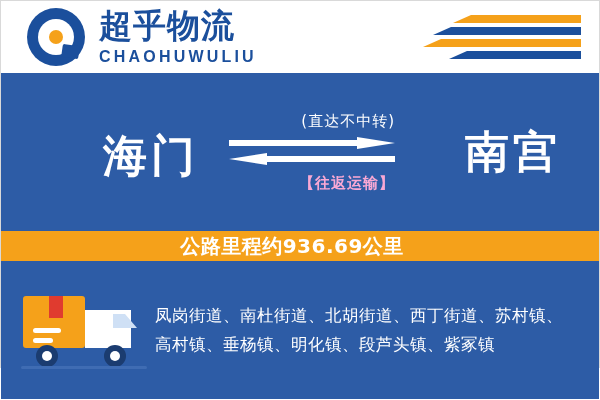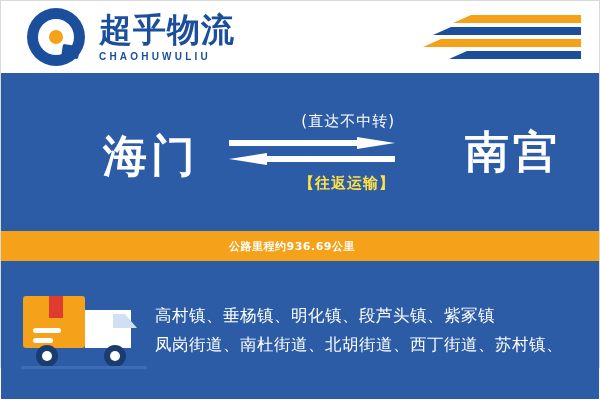--- a/index.html
+++ b/index.html
@@ -80,21 +80,21 @@
   .brand-cn {
     font-size: 33px;
     font-weight: bold;
     color: #1b4f9c;
     letter-spacing: 1px;
     line-height: 1.1;
     font-family: "DejaVu Sans", sans-serif;
   }
   .brand-en {
     margin-top: 3px;
-    font-size: 10px;
+    font-size: 16px;
     letter-spacing: 3.2px;
     color: #1b4f9c;
     font-weight: bold;
   }
   .header-stripes {
     position: absolute;
     right: 18px;
     top: 14px;
     width: 170px;
     height: 44px;
@@ -153,35 +153,35 @@
     left: 0;
     width: 166px;
     height: 12px;
   }
   .arrow-r { top: 0; }
   .arrow-l { top: 16px; }
   .arrow-r svg, .arrow-l svg { display: block; }
   .mid-bottom {
     margin-top: 7px;
     font-size: 15px;
-    color: #fde047;
+    color: #f9a8d4;
     letter-spacing: 1px;
     font-family: Liberation Sans, sans-serif;
     font-weight: bold;
   }
 
   
   .infobar {
     height: 30px;
     background: #f5a11a;
     display: flex;
     align-items: center;
     justify-content: center;
     color: #ffffff;
-    font-size: 11px;
+    font-size: 20px;
     font-weight: bold;
     font-family: "DejaVu Sans", sans-serif;
     letter-spacing: 0.5px;
   }
   .infobar .gap { display: inline-block; width: 16px; }
 
   
   .bottom {
     position: relative;
     height: 138px;
@@ -273,18 +273,18 @@
 
         <circle cx="26" cy="74" r="11" fill="#1b3c70"></circle>
         <circle cx="26" cy="74" r="5" fill="#ffffff"></circle>
         <circle cx="94" cy="74" r="11" fill="#1b3c70"></circle>
         <circle cx="94" cy="74" r="5" fill="#ffffff"></circle>
 
         <rect x="0" y="84" width="126" height="3" rx="1.5" fill="#3f6cb3"></rect>
       </svg>
     </div>
     <div class="areas">
+      <div>凤岗街道、南杜街道、北胡街道、西丁街道、苏村镇、</div>
       <div>高村镇、垂杨镇、明化镇、段芦头镇、紫冢镇</div>
-      <div>凤岗街道、南杜街道、北胡街道、西丁街道、苏村镇、</div>
     </div>
   </div>
 
 </div>
 
 </body></html>

